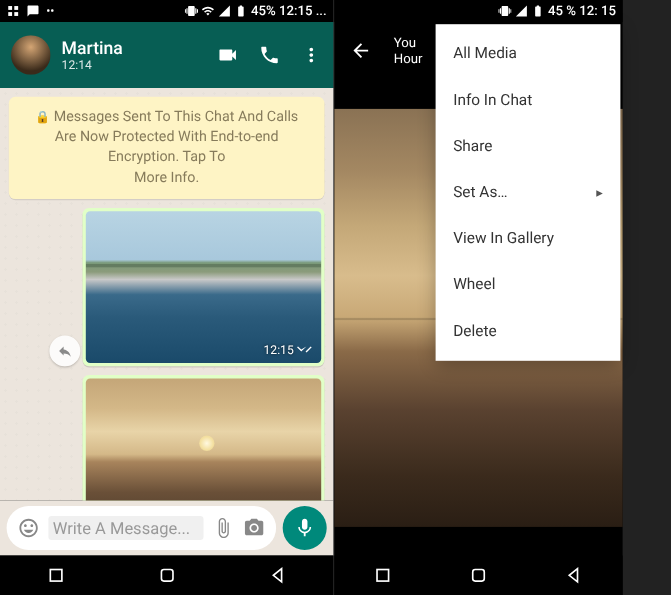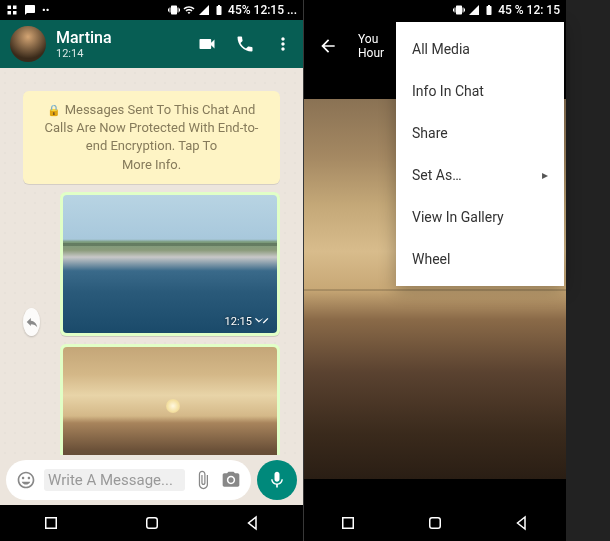--- a/index.html
+++ b/index.html
@@ -8,34 +8,34 @@
     .left { width: 304px; border-right: 1px solid rgba(255,255,255,0.1); }
     .right { width: 262px; background: #000; }
     
     
     .status { height: 20px; background: #000; color: #fff; display: flex; align-items: center; justify-content: space-between; padding: 0 6px; font-size: 11px; }
     .status-left { display: flex; gap: 6px; align-items: center; }
     .status-right { display: flex; gap: 3px; align-items: center; font-size: 12px; font-weight: 500; }
     .status svg { width: 12px; height: 12px; fill: #fff; }
     
     
-    .wa-header { height: 48px; background: #075E54; display: flex; align-items: center; padding: 0 10px; gap: 10px; color: #fff; }
+    .wa-header { height: 60px; background: #075E54; display: flex; align-items: center; padding: 0 10px; gap: 10px; color: #fff; }
     .avatar { width: 36px; height: 36px; border-radius: 50%; background: linear-gradient(135deg, #8B7355 0%, #4a3a2a 100%); overflow: hidden; display: flex; align-items: center; justify-content: center; }
     .avatar-inner { width: 100%; height: 100%; background: radial-gradient(circle at 50% 30%, #d4a574 0%, #3a2a1a 70%); }
     .wa-title { flex: 1; display: flex; flex-direction: column; }
     .wa-name { font-size: 16px; font-weight: 500; }
     .wa-sub { font-size: 11px; opacity: 0.85; }
     .wa-actions { display: flex; gap: 18px; align-items: center; }
     .wa-actions svg { width: 20px; height: 20px; fill: #fff; }
     
     
-    .chat { flex: 1; background: #ECE5DD; background-image: radial-gradient(circle, rgba(0,0,0,0.02) 1px, transparent 1px); background-size: 10px 10px; padding: 23px; overflow: hidden; }
+    .chat { flex: 1; background: #ECE5DD; background-image: radial-gradient(circle, rgba(0,0,0,0.02) 1px, transparent 1px); background-size: 10px 10px; padding: 8px; overflow: hidden; }
     .encryption { background: #FEF4C5; border-radius: 6px; padding: 10px 14px; text-align: center; color: #867b5b; font-size: 13px; line-height: 1.4; box-shadow: 0 1px 0.5px rgba(0,0,0,0.1); }
     .encryption .lock { font-size: 11px; }
-    .msg-wrap { display: flex; align-items: flex-end; gap: 20px; margin-top: 8px; justify-content: flex-start; }
+    .msg-wrap { display: flex; align-items: flex-end; gap: 2px; margin-top: 8px; justify-content: flex-end; }
     .fwd-badge { width: 28px; height: 28px; border-radius: 50%; background: rgba(255,255,255,0.85); display: flex; align-items: center; justify-content: center; box-shadow: 0 1px 2px rgba(0,0,0,0.2); }
     .fwd-badge svg { width: 14px; height: 14px; fill: #8a8a8a; }
     .msg { background: #E1FFC7; border-radius: 6px; padding: 3px; max-width: 220px; box-shadow: 0 1px 0.5px rgba(0,0,0,0.13); position: relative; }
     .img-thumb { width: 214px; height: 138px; border-radius: 4px; display: block; position: relative; overflow: hidden; }
     .thumb-day { background: linear-gradient(to bottom, #b8d4e3 0%, #a8c8dc 32%, #7a9a7a 34%, #8b9b7b 40%, #c8c8c8 45%, #3a6a8a 55%, #2a5a7a 70%, #1a4a6a 100%); }
     .thumb-sunset { background: linear-gradient(to bottom, #c4a678 0%, #d4b888 20%, #e8d4a8 35%, #d4b888 50%, #a8845c 55%, #6a5038 75%, #4a3828 100%); position: relative; }
     .thumb-sunset::after { content:''; position:absolute; top:38%; left:48%; width:14px; height:14px; border-radius:50%; background: radial-gradient(circle, #fff8e0 0%, #f4e0a0 60%, transparent 100%); }
     .thumb-day::after { content:''; position:absolute; top:35%; left:0; right:0; height:3px; background:rgba(60,80,60,0.4); }
     .timestamp { position: absolute; bottom: 5px; right: 8px; color: #fff; font-size: 11px; text-shadow: 0 0 3px rgba(0,0,0,0.8); display: flex; align-items: center; gap: 3px; }
     .timestamp svg { width: 14px; height: 10px; fill: #fff; }
@@ -247,14 +247,17 @@
     <div class="menu-item">
         <span>Set As…</span>
         <span class="arrow">▸</span>
       </div>
     <div class="menu-item">
         <span>View In Gallery</span>
       </div>
     <div class="menu-item">
         <span>Wheel</span>
       </div>
+    <div class="menu-item">
+        <span>Delete</span>
+      </div>
   </div>
 </div>
 
 </body></html>

